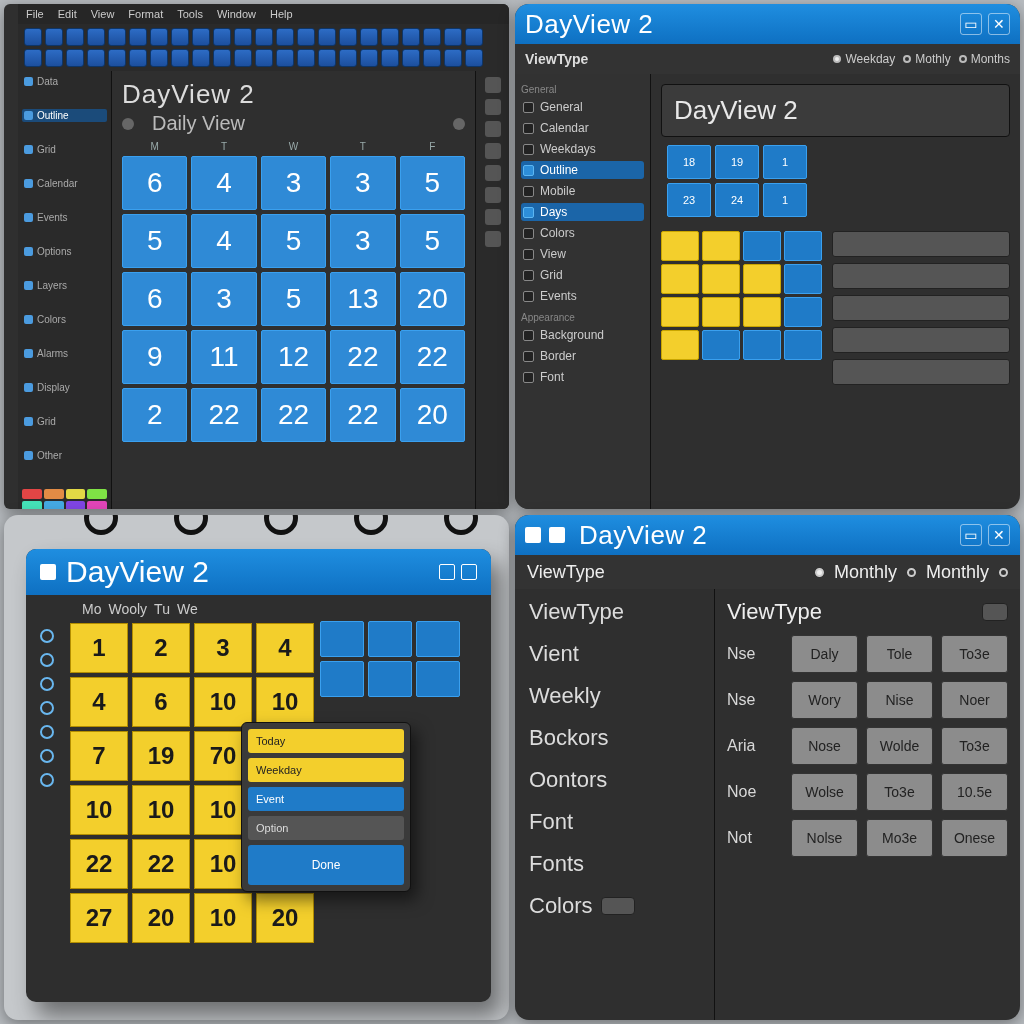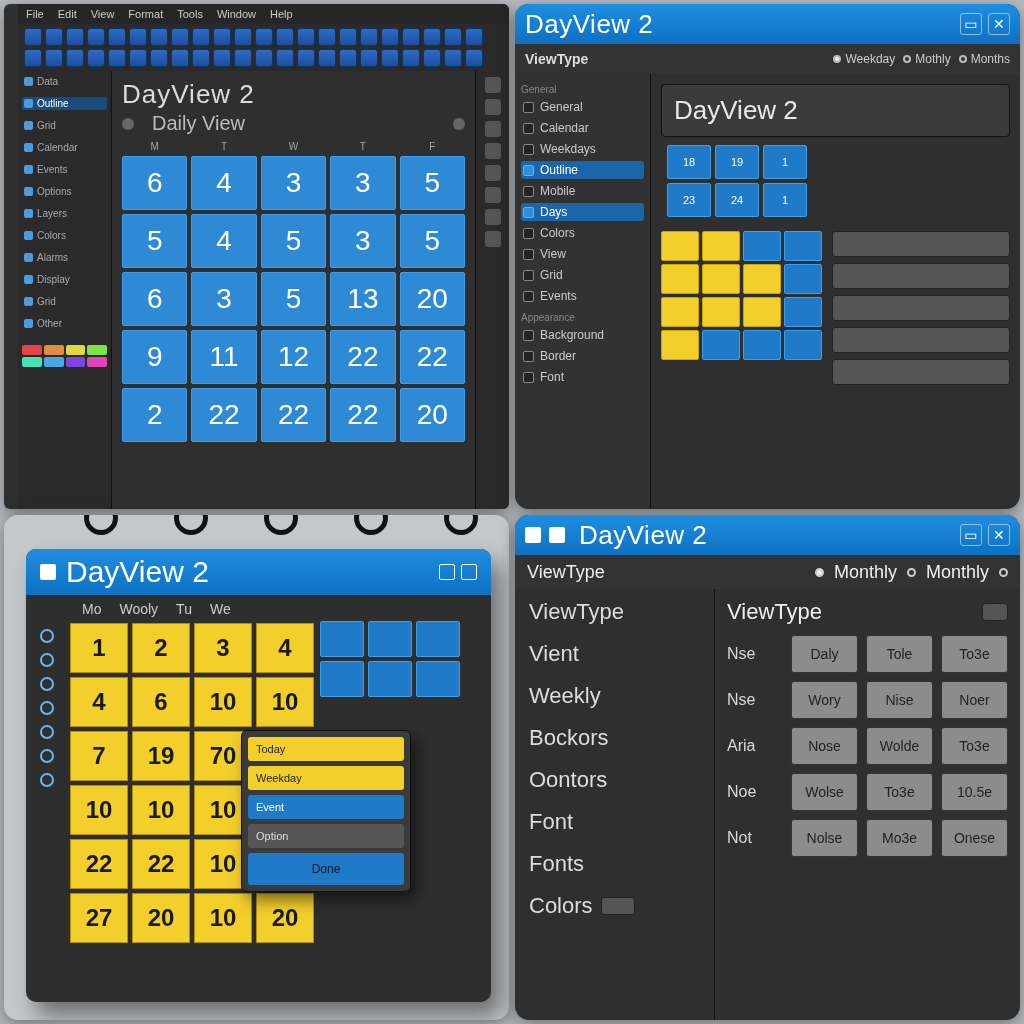--- a/index.html
+++ b/index.html
@@ -37,21 +37,21 @@
   }
   .pA-toolbar .ticon{
     width:18px;height:18px;border-radius:3px;
     background:linear-gradient(#2d6cc5,#1c4f9e);
     border:1px solid #0d3568;
   }
   .pA-body{display:flex;flex:1;min-height:0;}
   .pA-left{
     width:94px;background:#2a2a2a;border-right:1px solid #111;
     font-size:10px;color:#aaa;padding:4px;
-    display:flex;flex-direction:column;gap:9px;overflow:hidden;
+    display:flex;flex-direction:column;gap:21px;overflow:hidden;
   }
   .pA-left .li{display:flex;align-items:center;gap:4px;padding:1px 2px;}
   .pA-left .li .dot{width:9px;height:9px;border-radius:2px;background:#4b9bdf;}
   .pA-left .li.sel{background:#1b4b7a;color:#fff;border-radius:2px;}
   .pA-left .swatches{display:grid;grid-template-columns:repeat(4,1fr);gap:2px;margin-top:6px;}
   .pA-left .swatches div{height:10px;border-radius:2px;}
   .pA-center{flex:1;padding:6px 10px;display:flex;flex-direction:column;}
   .pA-title{color:#dcdcdc;font-size:26px;letter-spacing:1px;margin:2px 0 2px;}
   .pA-subtitle-row{display:flex;align-items:center;gap:18px;color:#bbb;font-size:20px;margin-bottom:6px;}
   .pA-subtitle-row .sicon{width:12px;height:12px;border-radius:50%;background:#666;}
@@ -121,40 +121,40 @@
   }
   .pC-rings{position:absolute;top:-14px;left:80px;display:flex;gap:56px;}
   .pC-rings .ring{width:34px;height:34px;border:5px solid #111;border-radius:50%;background:transparent;}
   .pC-header{
     background:linear-gradient(#1f8ee0,#0e70c2);height:46px;color:#fff;
     display:flex;align-items:center;padding:0 14px;font-size:30px;
   }
   .pC-header .sq{width:16px;height:16px;background:#fff;margin-right:10px;border-radius:2px;}
   .pC-header .spacer{flex:1;}
   .pC-header .hicon{width:16px;height:16px;border:1px solid #fff;margin-left:6px;border-radius:2px;}
-  .pC-subhead{display:flex;gap:18px;padding:6px 56px 4px 56px;color:#ccc;font-size:14px;}
+  .pC-subhead{display:flex;gap:7px;padding:6px 56px 4px 56px;color:#ccc;font-size:14px;}
   .pC-bodyrow{display:flex;flex:1;min-height:0;}
   .pC-left{width:42px;display:flex;flex-direction:column;align-items:center;gap:10px;padding:8px 0;}
   .pC-left .licon{width:14px;height:14px;border:2px solid #69b7ef;border-radius:50%;}
   .pC-main{flex:1;display:flex;}
   .pC-grid{display:grid;grid-template-columns:repeat(4,58px);grid-auto-rows:50px;gap:4px;padding:2px;}
   .pC-grid .yc{background:#f3cf2c;border:1px solid #b38e00;font-size:24px;font-weight:600;color:#1a1a1a;display:flex;align-items:center;justify-content:center;}
   .pC-blue{display:flex;flex-direction:column;gap:4px;margin-left:4px;}
   .pC-blue .hrow{display:flex;gap:4px;}
   .pC-blue .hc{width:44px;height:36px;background:#1f7bc8;border:1px solid #3aa0ef;border-radius:2px;}
   .pC-popup{
     position:absolute;right:80px;bottom:110px;width:170px;
     background:#3a3a3a;border:1px solid #111;border-radius:6px;
     box-shadow:6px 8px 16px rgba(0,0,0,.5);padding:6px;display:flex;flex-direction:column;gap:5px;
   }
   .pC-popup .prow{height:24px;border-radius:3px;display:flex;align-items:center;padding:0 8px;font-size:11px;color:#ddd;}
   .pC-popup .prow.y{background:#f3cf2c;color:#222;}
   .pC-popup .prow.b{background:#1f7bc8;color:#fff;}
   .pC-popup .prow.g{background:#555;}
-  .pC-popup .pbtn{height:32px;background:#1f7bc8;color:#0f172a;border-radius:3px;display:flex;align-items:center;justify-content:center;font-size:12px;}
+  .pC-popup .pbtn{height:40px;background:#1f7bc8;color:#ffffff;border-radius:3px;display:flex;align-items:center;justify-content:center;font-size:12px;}
 
   
   #pD{}
   .pD-sub{background:#333;display:flex;align-items:center;gap:10px;padding:4px 12px;height:34px;color:#eee;font-size:18px;}
   .pD-sub .radio{width:9px;height:9px;border-radius:50%;border:2px solid #ccc;}
   .pD-sub .radio.on{background:#eee;}
   .pD-body{display:flex;flex:1;min-height:0;}
   .pD-left{width:200px;border-right:1px solid #111;padding:10px 14px;display:flex;flex-direction:column;gap:16px;color:#dcdcdc;font-size:22px;}
   .pill{display:flex;align-items:center;gap:8px;}
   .pill .slot{width:34px;height:18px;background:#555;border:1px solid #222;border-radius:4px;}

